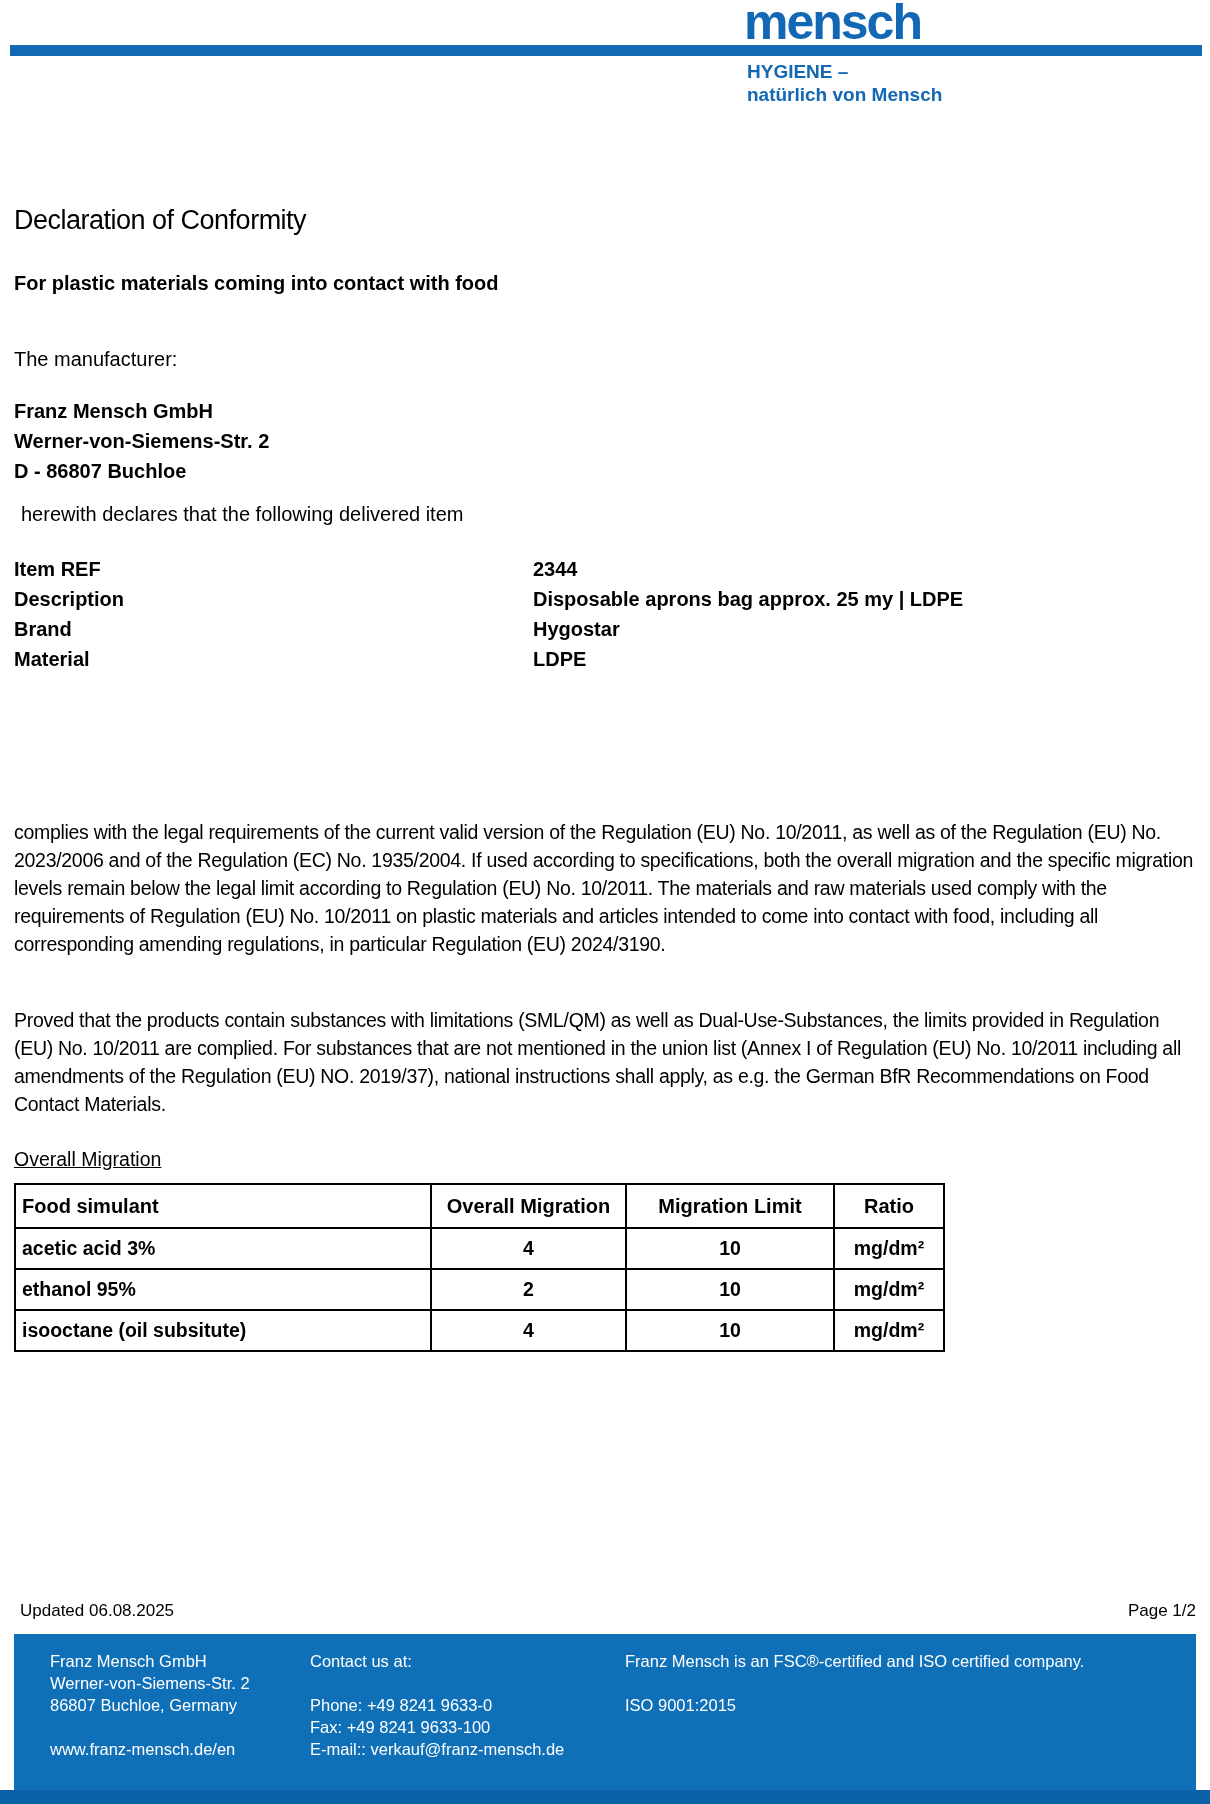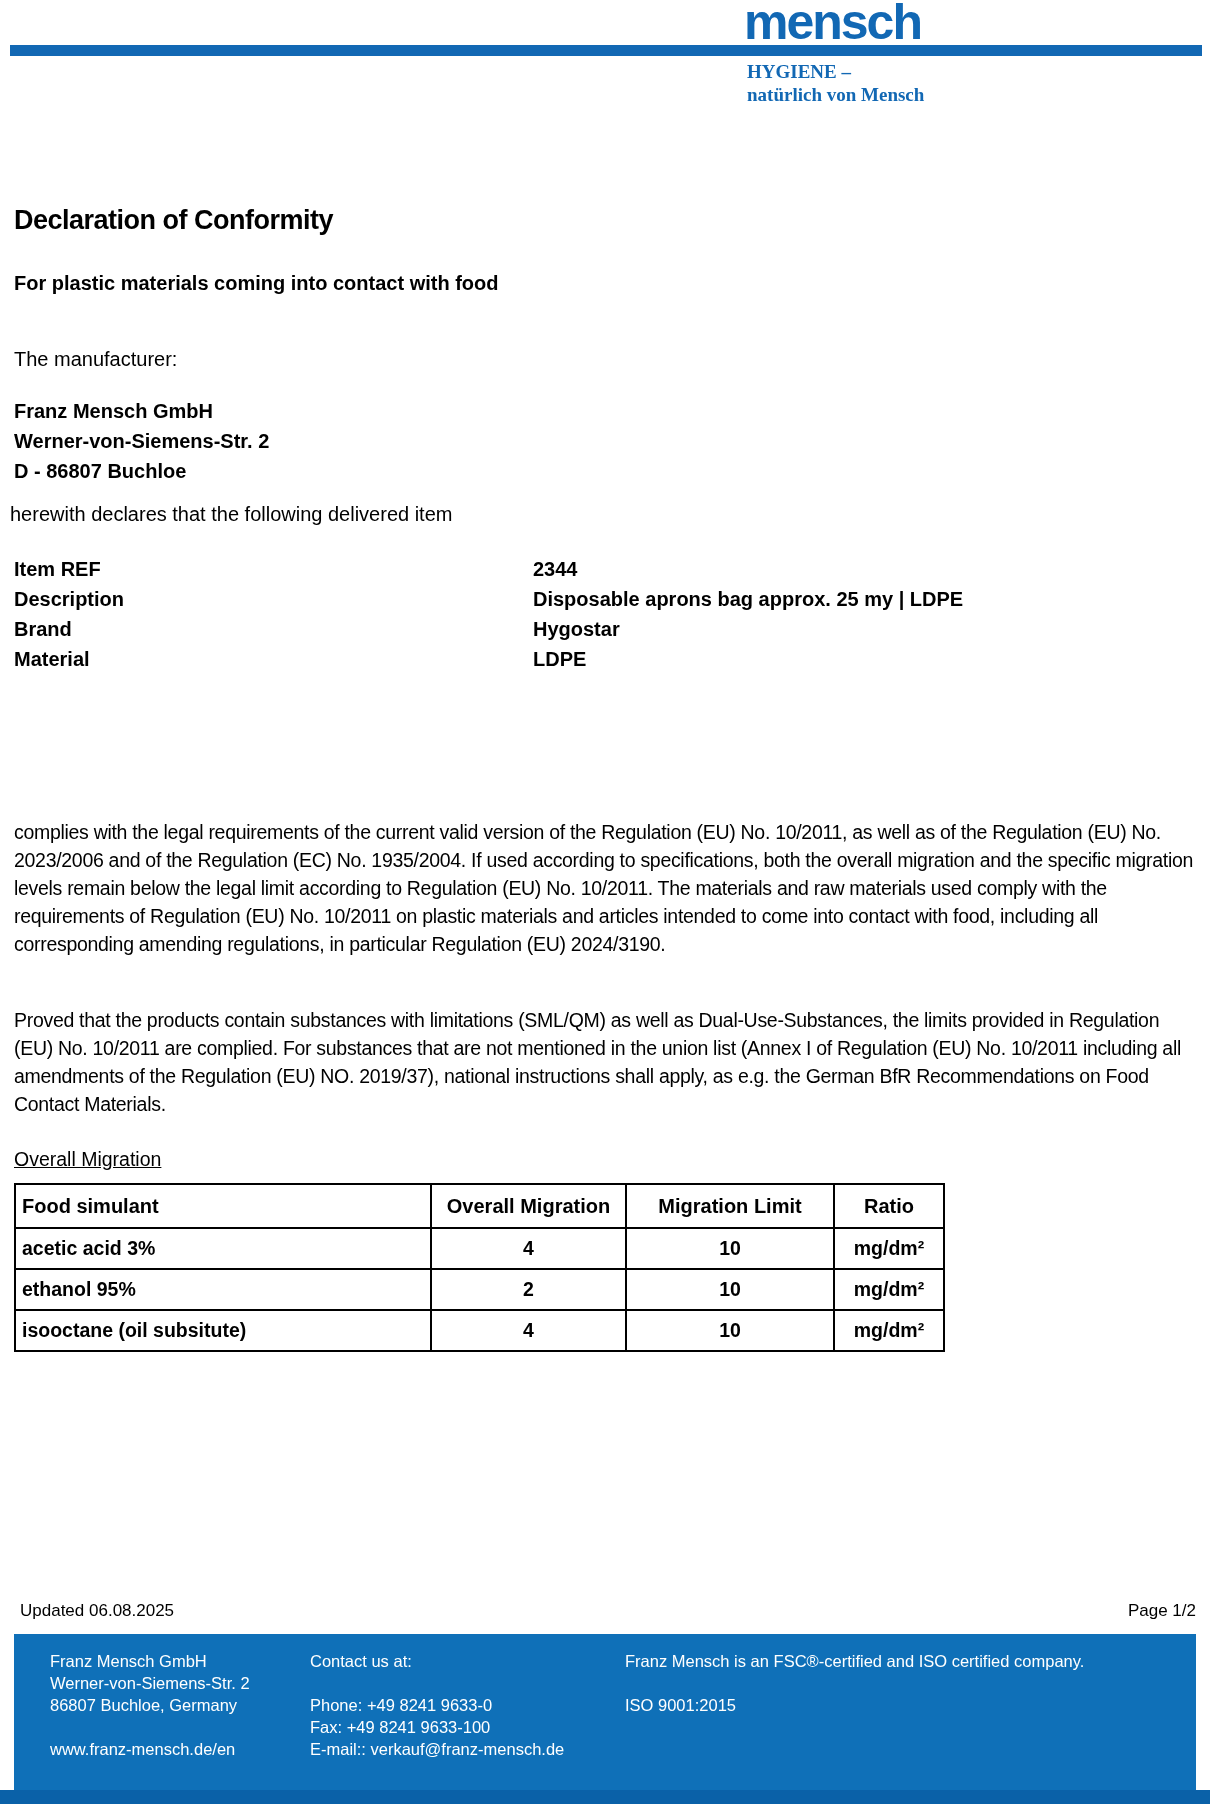--- a/index.html
+++ b/index.html
@@ -7,27 +7,27 @@
     position:relative;width:1210px;height:1804px;background:#fff;overflow:hidden;
     font-family:"Liberation Sans","DejaVu Sans",sans-serif;color:#000;
   }
   
   .franz-cut{position:absolute;top:-15px;left:866px;font-size:17px;font-weight:bold;
     letter-spacing:3px;color:var(--brand-blue);}
   .wordmark{position:absolute;top:-3px;left:744px;font-size:50px;font-weight:bold;
     letter-spacing:-2px;line-height:1;color:var(--brand-blue);}
   .top-rule{position:absolute;top:45px;left:10px;width:1192px;height:11px;background:var(--brand-blue);}
   .tagline{position:absolute;top:60px;left:747px;font-size:19px;font-weight:bold;
-    line-height:23px;color:var(--brand-blue);font-family:Liberation Serif, serif;}
+    line-height:23px;color:var(--brand-blue);}
   
-  .title{position:absolute;top:205px;left:14px;font-size:27px;font-weight:bold;letter-spacing:-0.5px;}
+  .title{position:absolute;top:205px;left:14px;font-size:27px;font-weight:normal;letter-spacing:-0.5px;}
   .subtitle{position:absolute;top:272px;left:14px;font-size:20px;font-weight:bold;}
   .manu-label{position:absolute;top:348px;left:14px;font-size:20px;}
   .manu-block{position:absolute;top:396px;left:14px;font-size:20px;font-weight:bold;line-height:30px;}
-  .declares{position:absolute;top:503px;left:10px;font-size:20px;}
+  .declares{position:absolute;top:503px;left:21px;font-size:20px;}
   
   .item-grid{position:absolute;top:558px;left:14px;width:1182px;font-size:20px;font-weight:bold;}
   .item-row{display:flex;align-items:flex-start;min-height:30px;}
   .item-row .lbl{width:519px;flex:none;}
   .version-lines div{line-height:28px;}
   
   .para{position:absolute;left:14px;width:1182px;font-size:19.5px;line-height:28px;letter-spacing:-0.3px;}
   .p1{top:818px;}
   .p2{top:1006px;}
   

